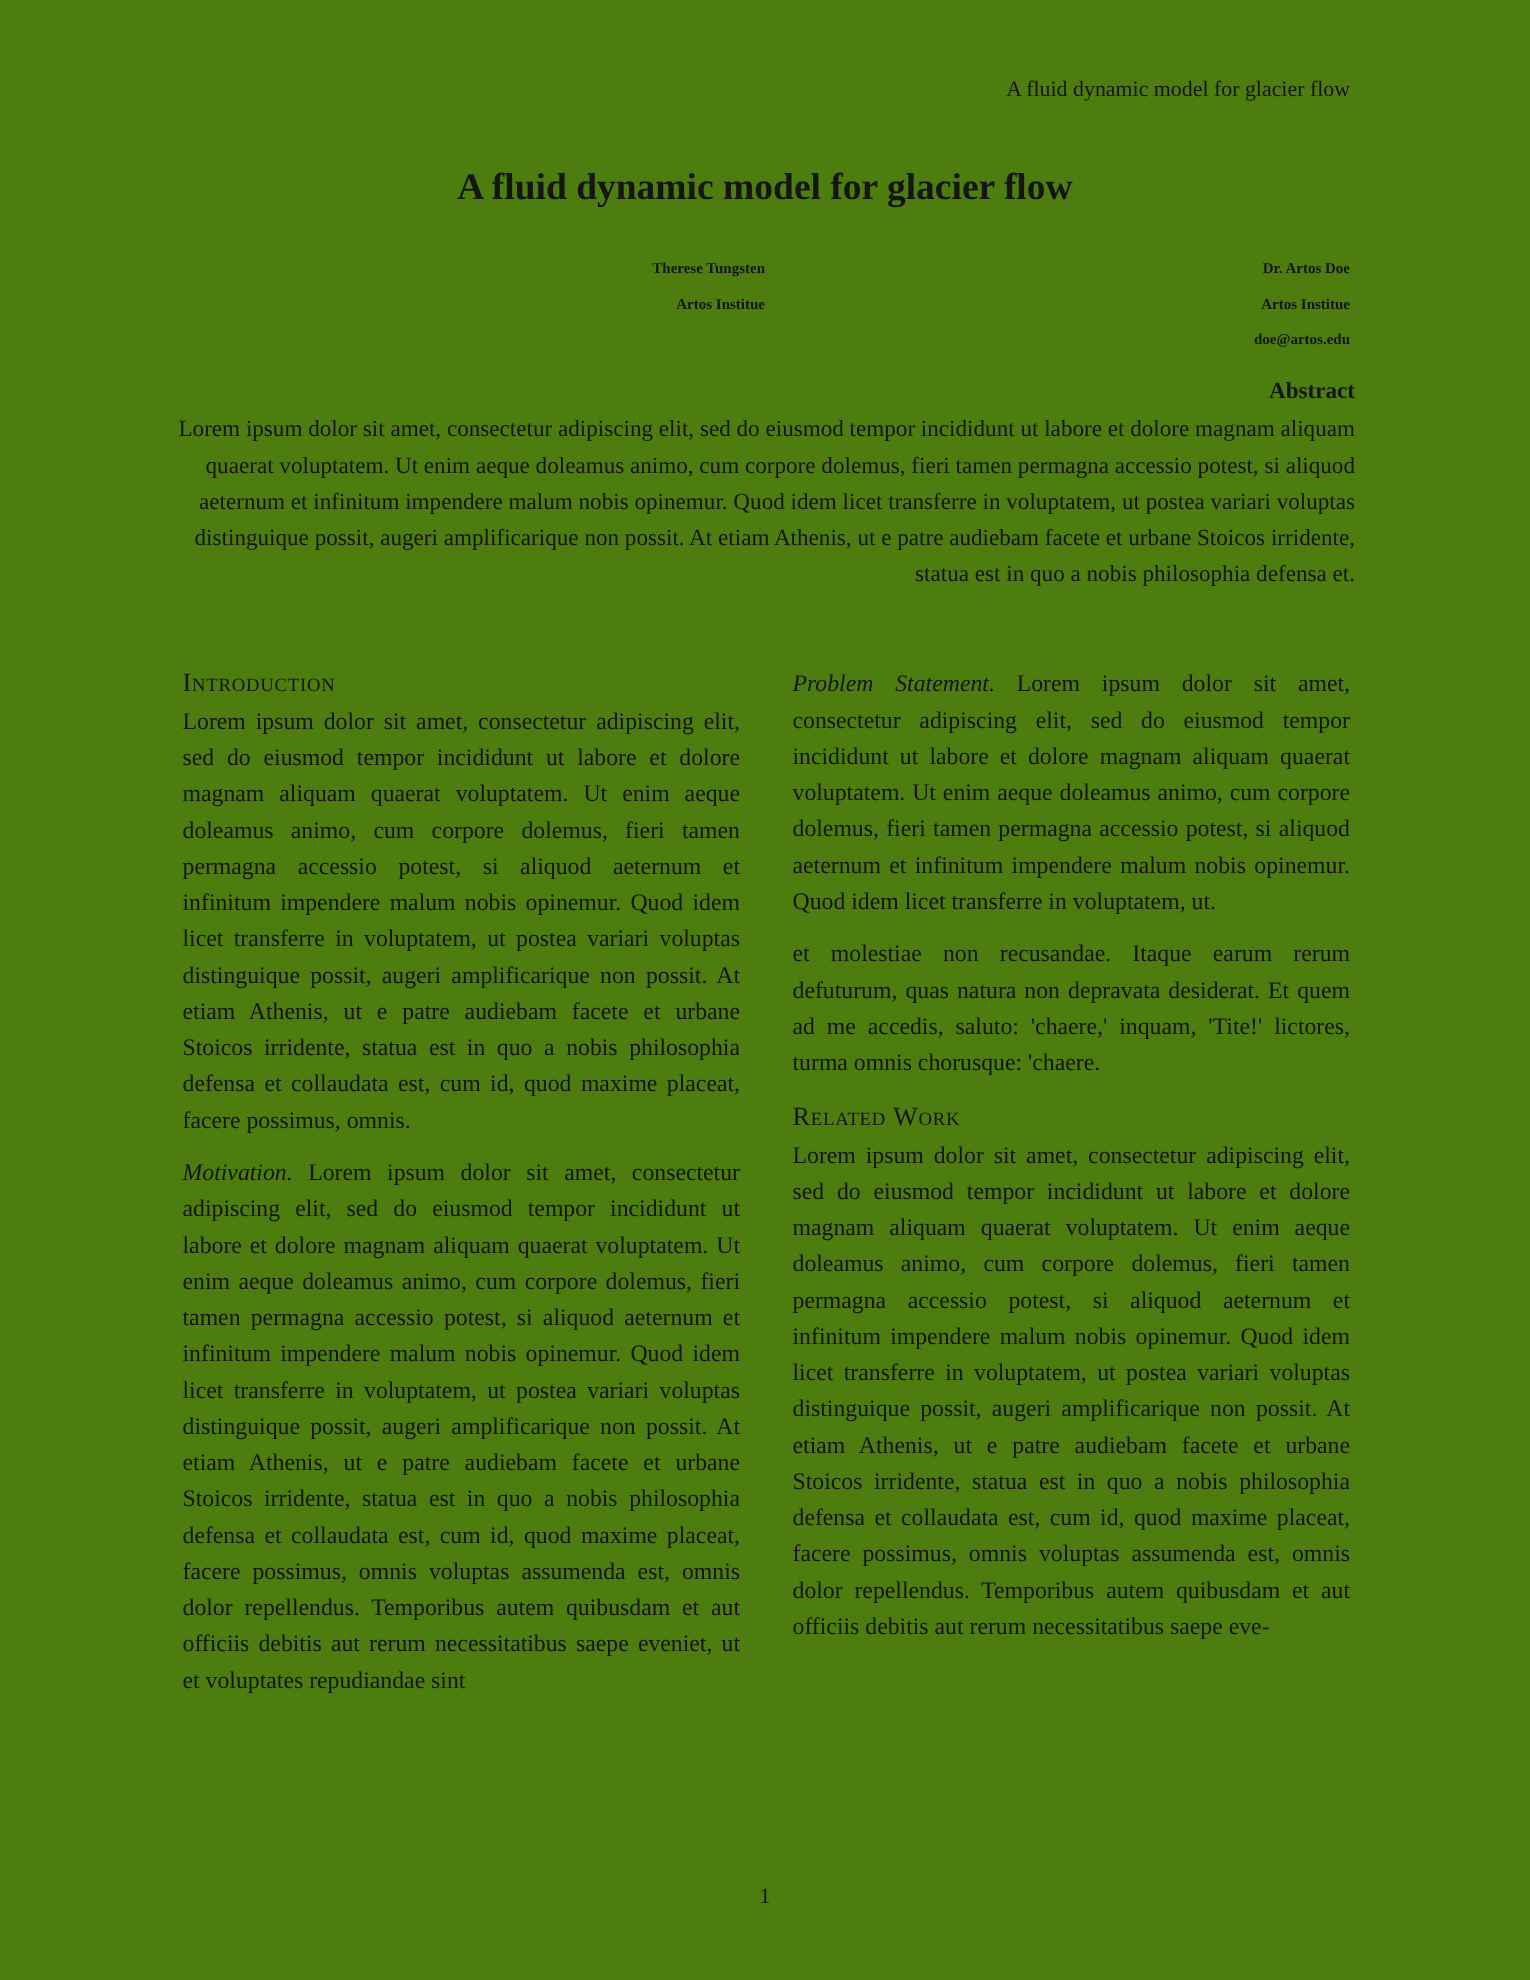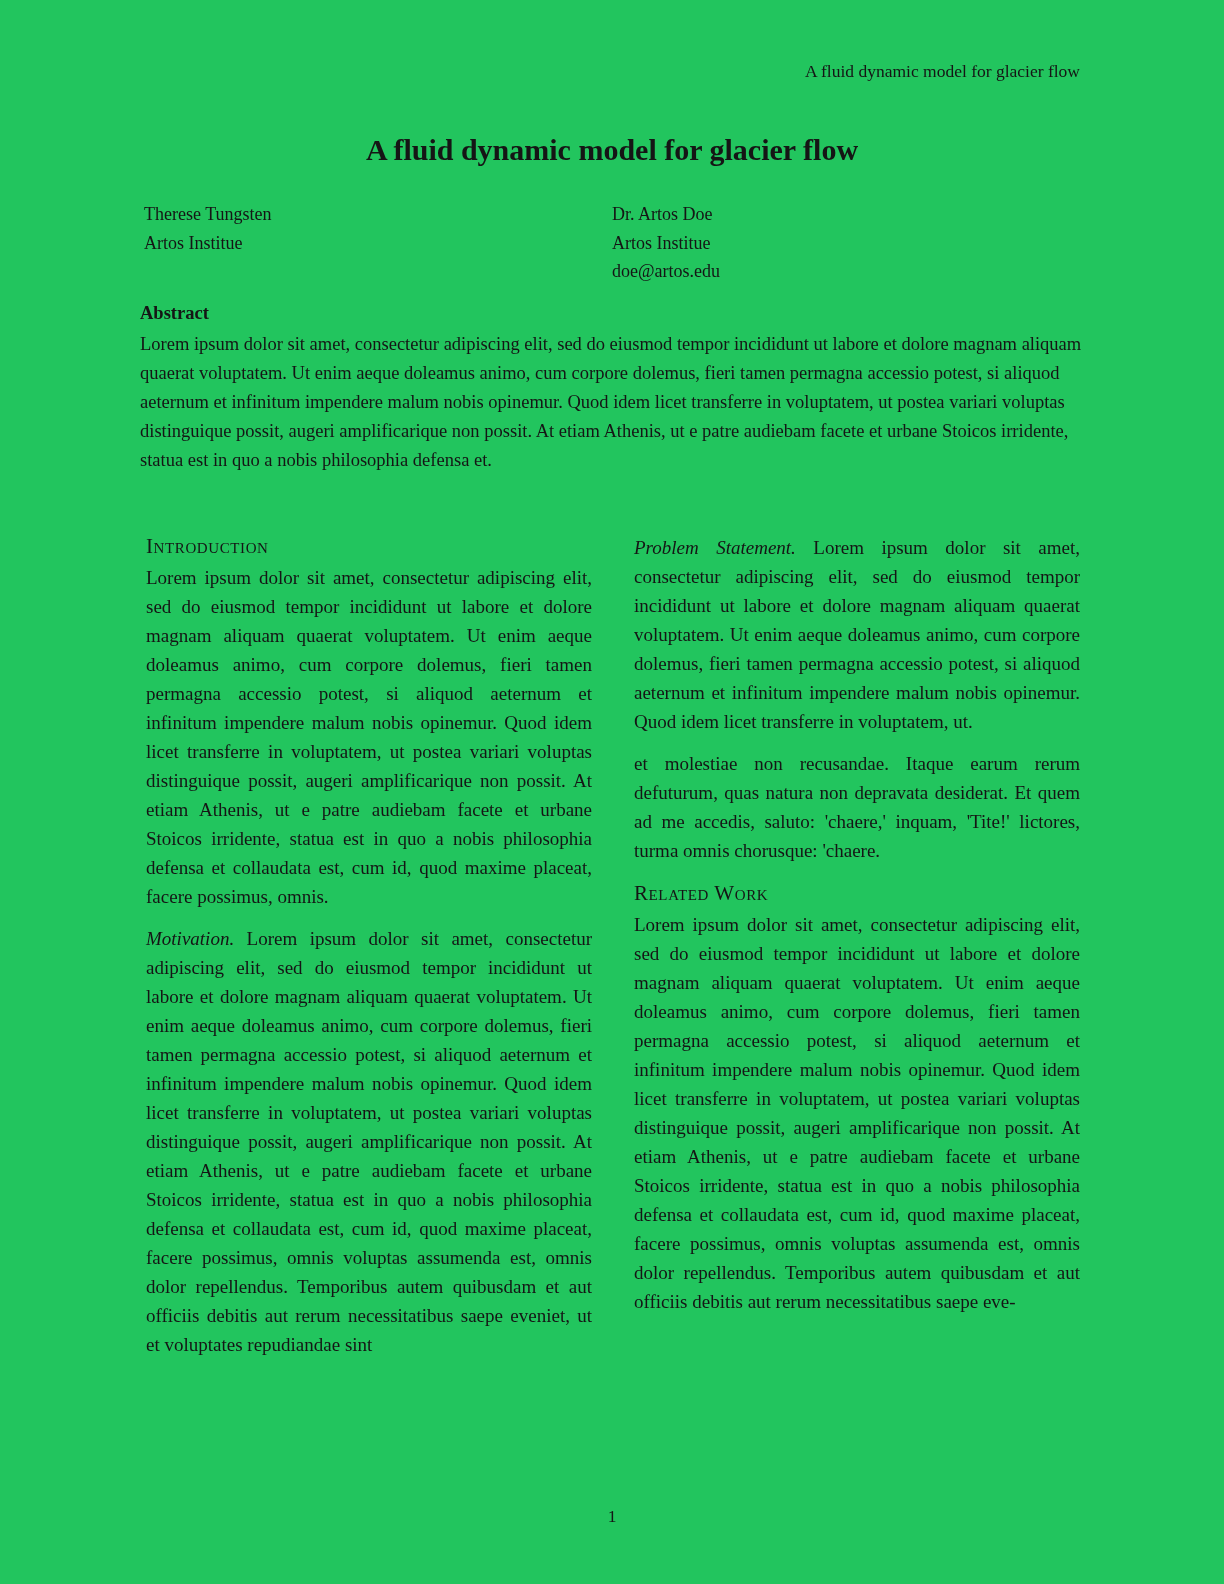--- a/index.html
+++ b/index.html
@@ -4,21 +4,21 @@
 <style>
   html, body {
     margin: 0;
     padding: 0;
     background: #ffffff;
   }
   .page {
     position: relative;
     width: 1224px;
     height: 1584px;
-    background: #22c55e;
+    background: #4d7c0f;
     color: #151515;
     font-family: "Liberation Serif", "DejaVu Serif", serif;
     overflow: hidden;
   }
   .running-head {
     position: absolute;
     top: 58px;
     left: 144px;
     width: 936px;
     text-align: right;
@@ -38,30 +38,31 @@
   }
   .authors {
     position: absolute;
     top: 200px;
     left: 144px;
     width: 936px;
     display: flex;
   }
   .author {
     flex: 1;
-    text-align: left;
-    font-size: 18px;
+    text-align: right;
+    font-size: 12px;
     line-height: 28.5px;
+    font-weight: bold;
   }
   .abstract {
     position: absolute;
     top: 301px;
     left: 140px;
     width: 944px;
-    text-align: left;
+    text-align: right;
   }
   .abstract-heading {
     font-weight: bold;
     font-size: 18.5px;
     line-height: 24px;
     margin-bottom: 5px;
   }
   .abstract-text {
     font-size: 18.5px;
     line-height: 29px;

